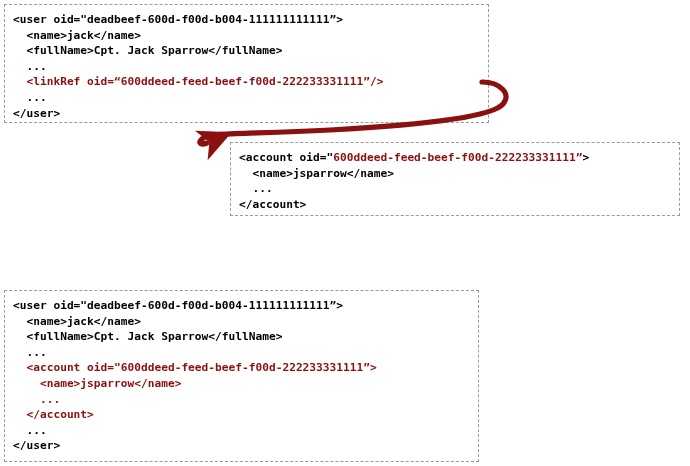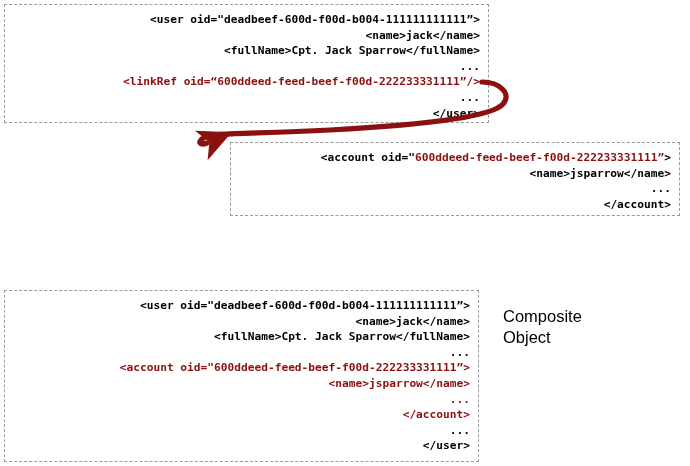--- a/index.html
+++ b/index.html
@@ -20,21 +20,20 @@
     width: 690px;
     height: 466px;
   }
 
   
   .code-box {
     position: absolute;
     border: 1px dashed #9a9a9a;
     box-sizing: border-box;
     background: transparent;
-    text-align: right;
   }
   .code-box pre {
     margin: 0;
     padding: 7px 8px 6px 8px;
     font-family: "DejaVu Sans Mono", "Liberation Mono", monospace;
     font-size: 11.2px;
     line-height: 15.6px;
     font-weight: bold;
     color: #000000;
     white-space: pre;
@@ -79,22 +78,20 @@
   </div>
 
   <div class="code-box" id="box-account" style="border-color: rgb(154, 154, 154);">
     <pre><span class="ln"><span class="blk">&lt;account oid="</span><span class="red" style="color: rgb(139, 16, 16);">600ddeed-feed-beef-f00d-222233331111”</span><span class="blk">&gt;</span></span><span class="ln"><span class="blk">  &lt;name&gt;jsparrow&lt;/name&gt;</span></span><span class="ln"><span class="blk">  ...</span></span><span class="ln"><span class="blk">&lt;/account&gt;</span></span></pre>
   </div>
 
   <div class="code-box" id="box-composite" style="border-color: rgb(154, 154, 154);">
     <pre><span class="ln"><span class="blk">&lt;user oid="deadbeef-600d-f00d-b004-111111111111”&gt;</span></span><span class="ln"><span class="blk">  &lt;name&gt;jack&lt;/name&gt;</span></span><span class="ln"><span class="blk">  &lt;fullName&gt;Cpt. Jack Sparrow&lt;/fullName&gt;</span></span><span class="ln"><span class="blk">  ...</span></span><span class="ln"><span class="red" style="color: rgb(139, 16, 16);">  &lt;account oid="600ddeed-feed-beef-f00d-222233331111”&gt;</span></span><span class="ln"><span class="red" style="color: rgb(139, 16, 16);">    &lt;name&gt;jsparrow&lt;/name&gt;</span></span><span class="ln"><span class="red" style="color: rgb(139, 16, 16);">    ...</span></span><span class="ln"><span class="red" style="color: rgb(139, 16, 16);">  &lt;/account&gt;</span></span><span class="ln"><span class="blk">  ...</span></span><span class="ln"><span class="blk">&lt;/user&gt;</span></span></pre>
   </div>
 
-  <div class="caption" id="caption-composite">Composite
-Object</div>
 
   <svg id="arrow-layer" viewBox="0 0 690 466">
     <defs>
       <marker id="arrowhead" markerWidth="7" markerHeight="7" refX="1.2" refY="3.2" orient="auto" markerUnits="strokeWidth">
         <path d="M0,0.1 L6.4,3.2 L0,6.3 L1.7,3.2 Z" class="arrow-fill" fill="#8b1010"></path>
       </marker>
     </defs>
     <path class="arrow-stroke" d="M 482 82
              C 500 82, 512 94, 503 104
              C 494 115, 440 124, 330 130

